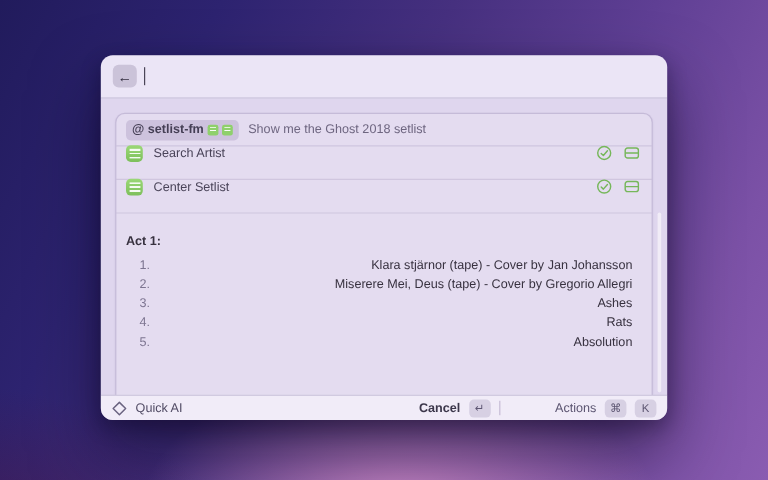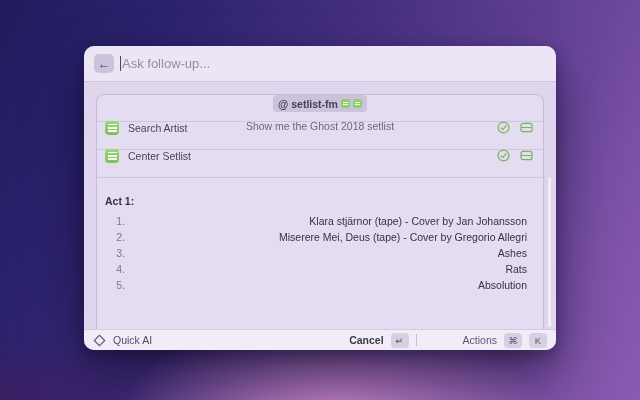--- a/index.html
+++ b/index.html
@@ -36,21 +36,20 @@
   
   .content { flex:1 1 auto; position:relative; padding:12px; overflow:hidden; background:rgba(108,88,150,0.06); }
   .card {
     border:1px solid rgba(125,108,160,0.3); border-radius:8px;
     background:rgba(255,255,255,0.16); min-height:300px;
     box-shadow:0 1px 2px rgba(80,60,120,0.08);
   }
   .query-row {
     height:27px; display:flex; align-items:center; gap:8px; padding:0 8px;
     border-bottom:1px solid rgba(115,98,150,0.18);
-    flex-direction:column;
   }
   .chip {
     display:inline-flex; align-items:center; gap:3px;
     background:rgba(124,106,155,0.22); border-radius:4px; padding:2.5px 5px;
     font-size:10.5px; font-weight:700; color:#453f55;
   }
   .sl-mini { width:9px; height:9px; border-radius:2px; background:#8fd06c; position:relative; }
   .sl-mini::before {
     content:""; position:absolute; left:2px; right:2px; top:2.5px; height:4.5px;
     background:linear-gradient(180deg,rgba(255,255,255,0.95) 0 1px,transparent 1px 2.5px,rgba(255,255,255,0.95) 2.5px 3.5px,transparent 3.5px);
@@ -101,21 +100,20 @@
 <body>
 
 <div class="stage">
   <div class="window">
 
     <div class="input-row">
       <button class="back-btn">
         <span>←</span>
       </button>
       <span class="caret"></span>
-      <span class="placeholder">Ask follow-up...</span>
     </div>
 
     <div class="content">
       <div class="card">
 
         <div class="query-row">
           <span class="chip">
             <span>@ setlist-fm</span>
             <span class="sl-mini"></span>
             <span class="sl-mini"></span>

